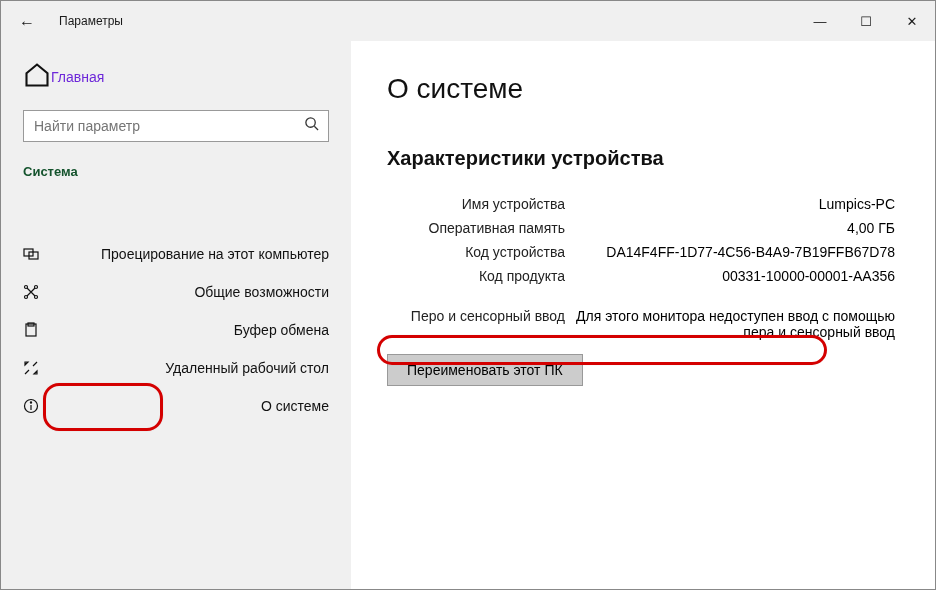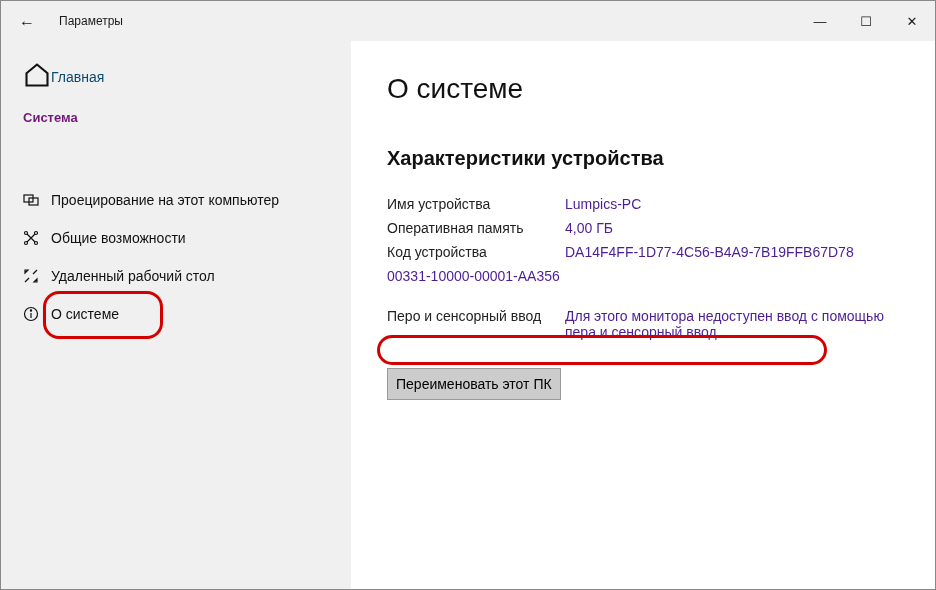--- a/index.html
+++ b/index.html
@@ -53,21 +53,21 @@
   width: 350px;
   background: #f0f0f0;
   padding: 20px 0 0 0;
 }
 .home-row {
   display: flex;
   align-items: center;
   padding: 0 22px 18px 22px;
 }
 .home-row .icon { width: 28px; font-size: 15px; }
-.home-row .lbl { font-size: 14px; color: #0c4a6e; }
+.home-row .lbl { font-size: 14px; color: #6d28d9; }
 .search-wrap {
   margin: 0 22px 22px 22px;
   position: relative;
 }
 .search {
   width: 100%;
   border: 1px solid #999;
   background: #fff;
   padding: 7px 34px 7px 10px;
   font-size: 14px;
@@ -77,29 +77,30 @@
   position: absolute;
   right: 10px;
   top: 6px;
   font-size: 15px;
   color: #333;
 }
 .group-title {
   padding: 0 22px 26px 22px;
   font-size: 13px;
   font-weight: 600;
-  color: #701a75;
+  color: #14532d;
 }
 .nav-item {
   display: flex;
   align-items: center;
   padding: 11px 22px;
   cursor: pointer;
   font-size: 14px;
   color: #111;
+  text-align: right;
 }
 .nav-item .nicon {
   width: 28px;
   display: flex;
   align-items: center;
   justify-content: flex-start;
 }
 .nav-item .nicon svg { width: 16px; height: 16px; }
 .nav-item .nlbl { flex: 1; }
 .nav-spacer { height: 30px; }
@@ -122,27 +123,27 @@
   color: #111;
   margin-bottom: 22px;
 }
 .spec-row {
   display: flex;
   font-size: 14px;
   color: #222;
   padding: 4px 0;
 }
 .spec-key { width: 178px; flex-shrink: 0; }
-.spec-val { flex: 1; color: #4c1d95; }
+.spec-val { flex: 1; color: #000000; }
 .rename-btn {
-  margin-top: 24px;
+  margin-top: 10px;
   display: inline-block;
   background: #ccc;
   border: 1px solid #999;
-  padding: 7px 8px;
+  padding: 7px 19px;
   font-size: 14px;
   cursor: pointer;
 }
 
 .highlight-red {
   border: 3px solid #d40000;
   border-radius: 16px;
   box-shadow: 0 0 0 1px rgba(0,0,0,.02);
 }
 .hl-nav {
@@ -152,21 +153,21 @@
   height: 48px;
   transform: translateY(-6px);
   pointer-events: none;
 }
 .nav-hl-wrap { position: relative; }
 
 .hl-row {
   position: absolute;
   pointer-events: none;
 }
-.spec-wrap { position: relative; }
+.spec-wrap { position: relative; text-align: right; }
 </style>
 </head>
 <body>
 
 <div class="window">
   <div class="titlebar">
     <span class="back">←</span>
     <span class="ttitle">Параметры</span>
     <span class="spacer"></span>
     <div class="tbtn">
@@ -184,20 +185,29 @@
     <div class="sidebar">
       <div class="home-row">
         <span class="icon">
           <svg viewBox="0 0 16 16" fill="none" stroke="#111" stroke-width="1.2">
               <path d="M2 7 L8 2 L14 7 L14 14 L2 14 Z"></path>
             </svg>
         </span>
         <span class="lbl">Главная</span>
       </div>
 
+      <div class="search-wrap">
+        <input class="search" placeholder="Найти параметр" style="">
+        <span class="sicon">
+          <svg width="15" height="15" viewBox="0 0 16 16" fill="none" stroke="#333" stroke-width="1.4">
+              <circle cx="7" cy="7" r="5"></circle>
+              <line x1="11" y1="11" x2="15" y2="15"></line>
+            </svg>
+        </span>
+      </div>
 
       <div class="group-title">Система</div>
 
       <div class="nav-spacer"></div>
 
       <div class="nav-item">
         <span class="nicon">
           <svg viewBox="0 0 16 16" fill="none" stroke="#111" stroke-width="1.2">
               <rect x="1" y="3" width="9" height="7"></rect>
               <rect x="6" y="6" width="9" height="7"></rect>
@@ -212,20 +222,29 @@
               <circle cx="3" cy="3" r="1.5"></circle>
               <circle cx="13" cy="3" r="1.5"></circle>
               <circle cx="3" cy="13" r="1.5"></circle>
               <circle cx="13" cy="13" r="1.5"></circle>
               <path d="M4 4 L12 12 M12 4 L4 12"></path>
             </svg>
         </span>
         <span class="nlbl">Общие возможности</span>
       </div>
 
+      <div class="nav-item">
+        <span class="nicon">
+          <svg viewBox="0 0 16 16" fill="none" stroke="#111" stroke-width="1.2">
+              <rect x="3" y="2" width="10" height="12"></rect>
+              <rect x="5" y="1" width="6" height="3"></rect>
+            </svg>
+        </span>
+        <span class="nlbl">Буфер обмена</span>
+      </div>
 
       <div class="nav-item">
         <span class="nicon">
           <svg viewBox="0 0 16 16" fill="none" stroke="#111" stroke-width="1.2">
               <path d="M2 14 L6 10 M10 6 L14 2 M2 2 L5 2 L2 5 Z M14 14 L11 14 L14 11 Z"></path>
             </svg>
         </span>
         <span class="nlbl">Удаленный рабочий стол</span>
       </div>
 
@@ -255,20 +274,21 @@
         </div>
         <div class="spec-row">
           <div class="spec-key">Оперативная память</div>
           <div class="spec-val">4,00 ГБ</div>
         </div>
         <div class="spec-row">
           <div class="spec-key">Код устройства</div>
           <div class="spec-val">DA14F4FF-1D77-4C56-B4A9-7B19FFB67D78</div>
         </div>
         <div class="spec-row">
+          <div class="spec-key">Код продукта</div>
           <div class="spec-val">00331-10000-00001-AA356</div>
         </div>
         <div class="spec-row">
         </div>
         <div class="spec-row" style="margin-top:8px;">
           <div class="spec-key">Перо и сенсорный ввод</div>
           <div class="spec-val">Для этого монитора недоступен ввод с помощью пера и сенсорный ввод</div>
         </div>
 
         <div class="highlight-red hl-row" style="left:-10px; top:143px; width:450px; height:30px;"></div>

